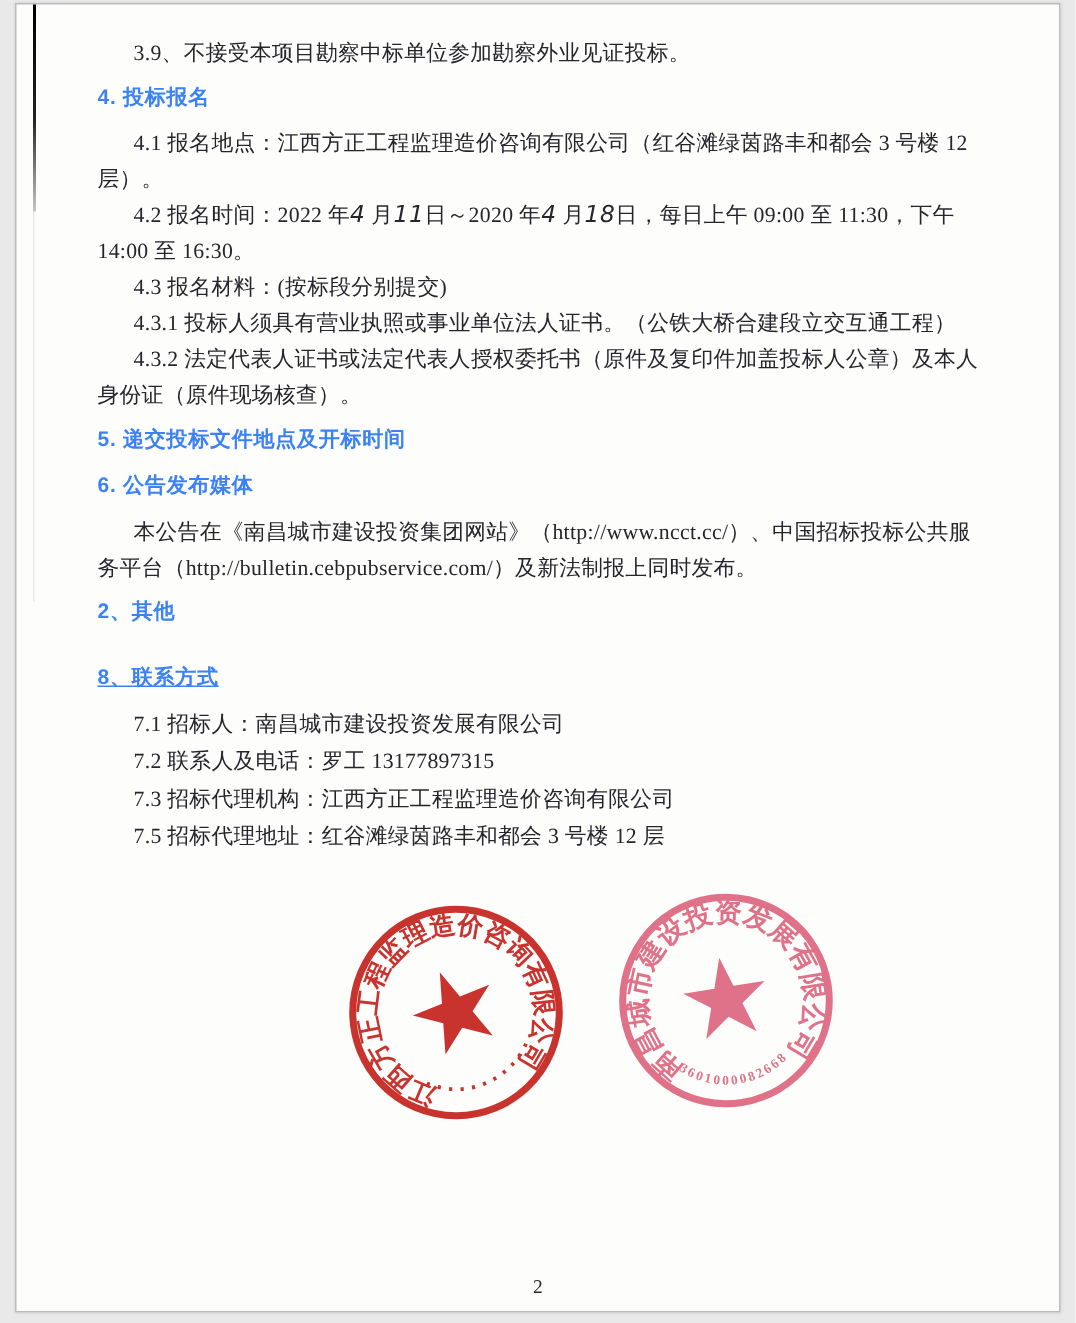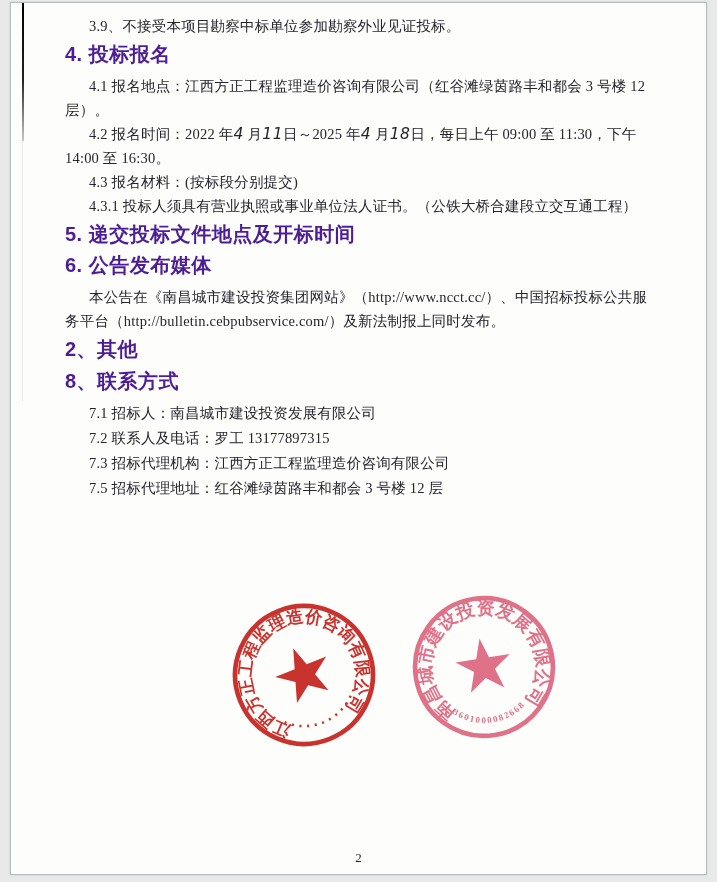--- a/index.html
+++ b/index.html
@@ -18,34 +18,34 @@
   }
   .scan-line{
     position:absolute;left:11px;top:0;width:2px;height:138px;
     background:linear-gradient(#000 0%,#222 55%,rgba(40,40,40,.25) 100%);
   }
   .scan-line-faint{
     position:absolute;left:11px;top:138px;width:1px;height:260px;
     background:rgba(60,60,70,.10);
   }
   .content{
-    position:absolute;left:54px;top:2px;width:592px;padding-top:9px;
+    position:absolute;left:54px;top:12px;width:592px;padding-top:9px;
     color:#25252b;
   }
   .blk{margin:0;}
   .body{
     font-size:14.5px;line-height:24px;text-indent:24px;
     letter-spacing:.2px;
   }
   .heading{
     font-family:"Liberation Sans","DejaVu Sans",sans-serif;
-    font-size:20px;font-weight:700;line-height:22px;
-    margin:5px 0 9px 0;color:#4c1d95;letter-spacing:.5px;
+    font-size:14px;font-weight:700;line-height:22px;
+    margin:5px 0 9px 0;color:#3b82f6;letter-spacing:.5px;
   }
-  .spaced{margin-top:10px;}
+  .spaced{margin-top:22px;text-decoration:underline;}
   .contact{line-height:25px;}
   .hw{
     font-family:"DejaVu Sans",sans-serif;
     font-style:italic;font-size:15.5px;line-height:1;
     letter-spacing:.5px;
   }
   .page-number{
     position:absolute;bottom:8px;left:0;width:100%;
     text-align:center;font-size:13px;color:#2a2a30;
   }
@@ -66,23 +66,24 @@
 <div class="canvas">
   <div class="page">
 
     <div class="scan-line"></div>
     <div class="scan-line-faint"></div>
 
     <div class="content">
         <div class="blk body">3.9、不接受本项目勘察中标单位参加勘察外业见证投标。</div>
         <div class="blk heading">4. 投标报名</div>
         <div class="blk body">4.1 报名地点：江西方正工程监理造价咨询有限公司（红谷滩绿茵路丰和都会 3 号楼 12 层）。</div>
-        <div class="blk body"><span>4.2 报名时间：2022 年</span><span class="hw">4</span><span> 月</span><span class="hw">11</span><span>日～2025 年</span><span class="hw">4</span><span> 月</span><span class="hw">18</span><span>日，每日上午 09:00 至 11:30，下午 14:00 至 16:30。</span></div>
+        <div class="blk body"><span>4.2 报名时间：2022 年</span><span class="hw">4</span><span> 月</span><span class="hw">11</span><span>日～2020 年</span><span class="hw">4</span><span> 月</span><span class="hw">18</span><span>日，每日上午 09:00 至 11:30，下午 14:00 至 16:30。</span></div>
         <div class="blk body">4.3  报名材料：(按标段分别提交)</div>
         <div class="blk body">4.3.1 投标人须具有营业执照或事业单位法人证书。（公铁大桥合建段立交互通工程）</div>
+        <div class="blk body">4.3.2 法定代表人证书或法定代表人授权委托书（原件及复印件加盖投标人公章）及本人身份证（原件现场核查）。</div>
         <div class="blk heading">5. 递交投标文件地点及开标时间</div>
         <div class="blk heading">6. 公告发布媒体</div>
         <div class="blk body">本公告在《南昌城市建设投资集团网站》（http://www.ncct.cc/）、中国招标投标公共服务平台（http://bulletin.cebpubservice.com/）及新法制报上同时发布。</div>
         <div class="blk heading">2、其他</div>
         <div class="blk heading spaced">8、联系方式</div>
         <div class="blk body contact">7.1 招标人：南昌城市建设投资发展有限公司</div>
         <div class="blk body contact">7.2 联系人及电话：罗工  13177897315</div>
         <div class="blk body contact">7.3 招标代理机构：江西方正工程监理造价咨询有限公司</div>
         <div class="blk body contact">7.5 招标代理地址：红谷滩绿茵路丰和都会 3 号楼 12 层</div>
       </div>

